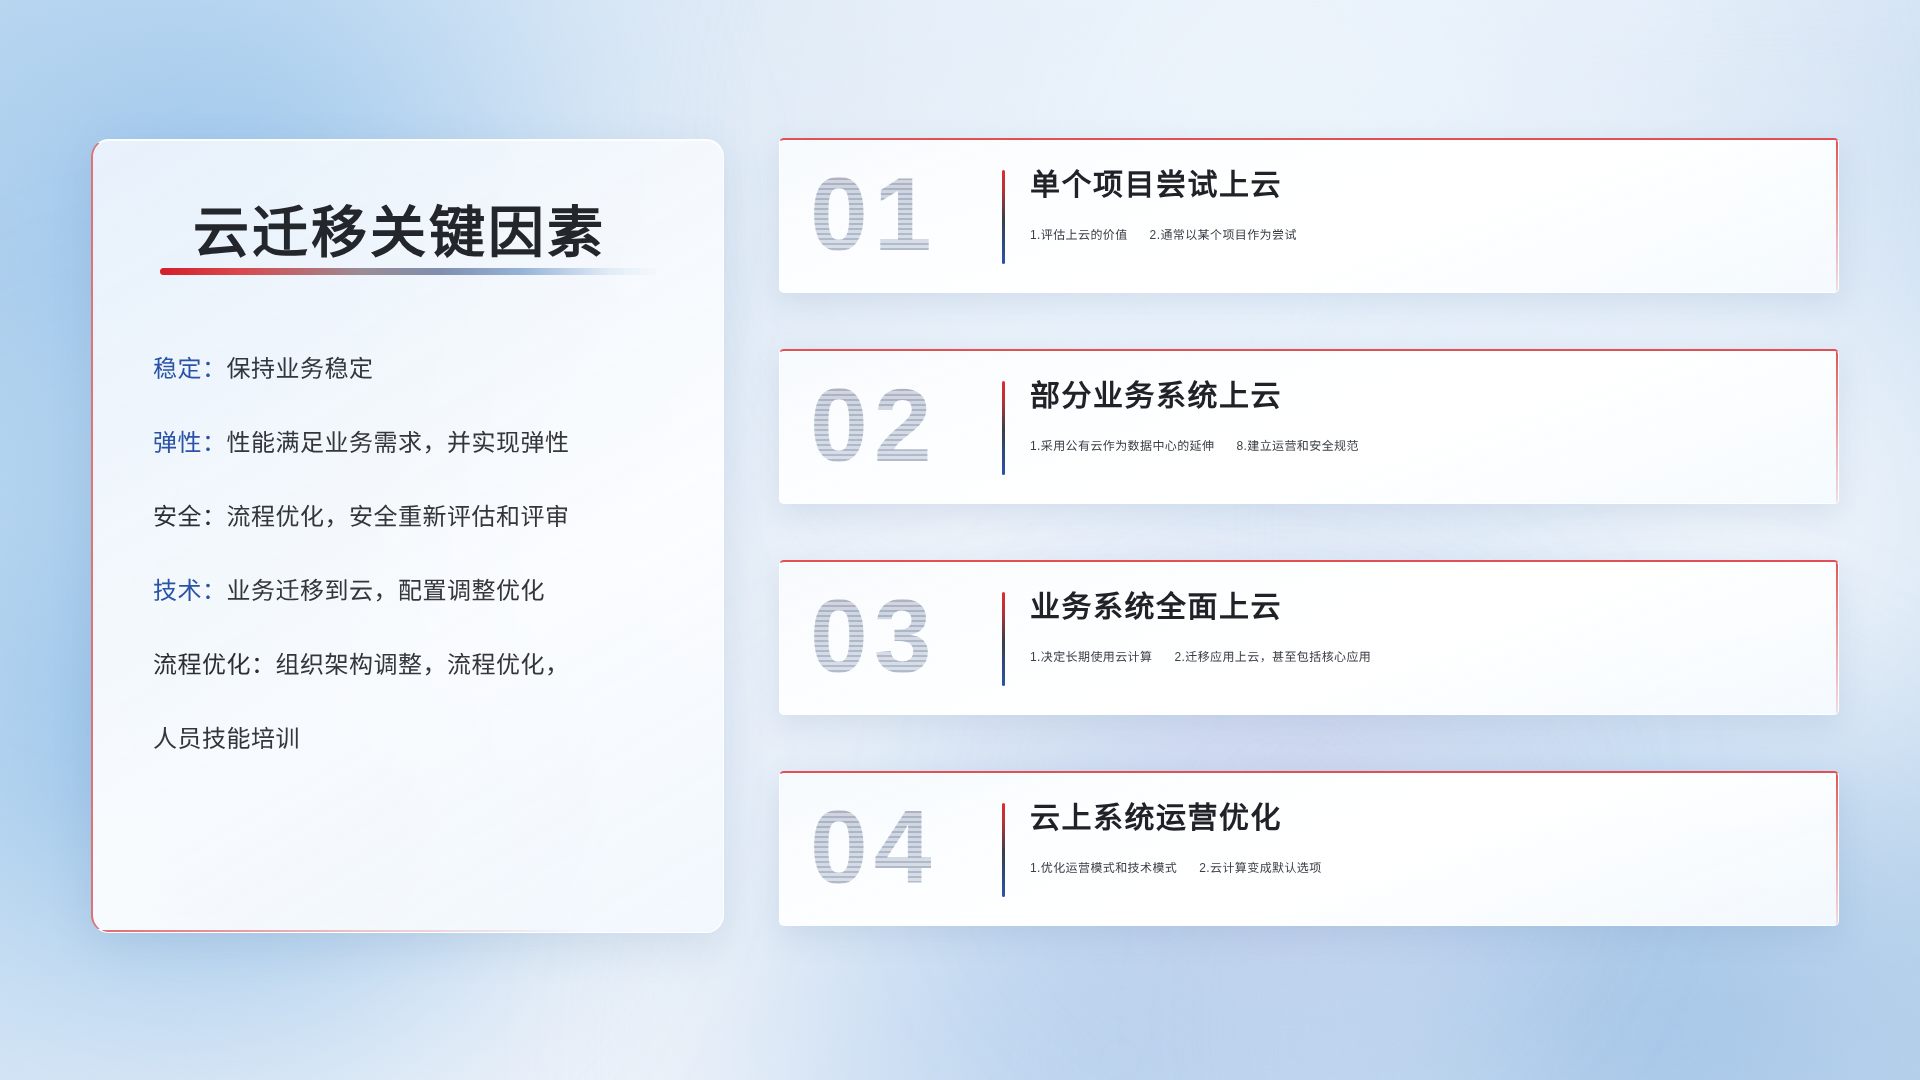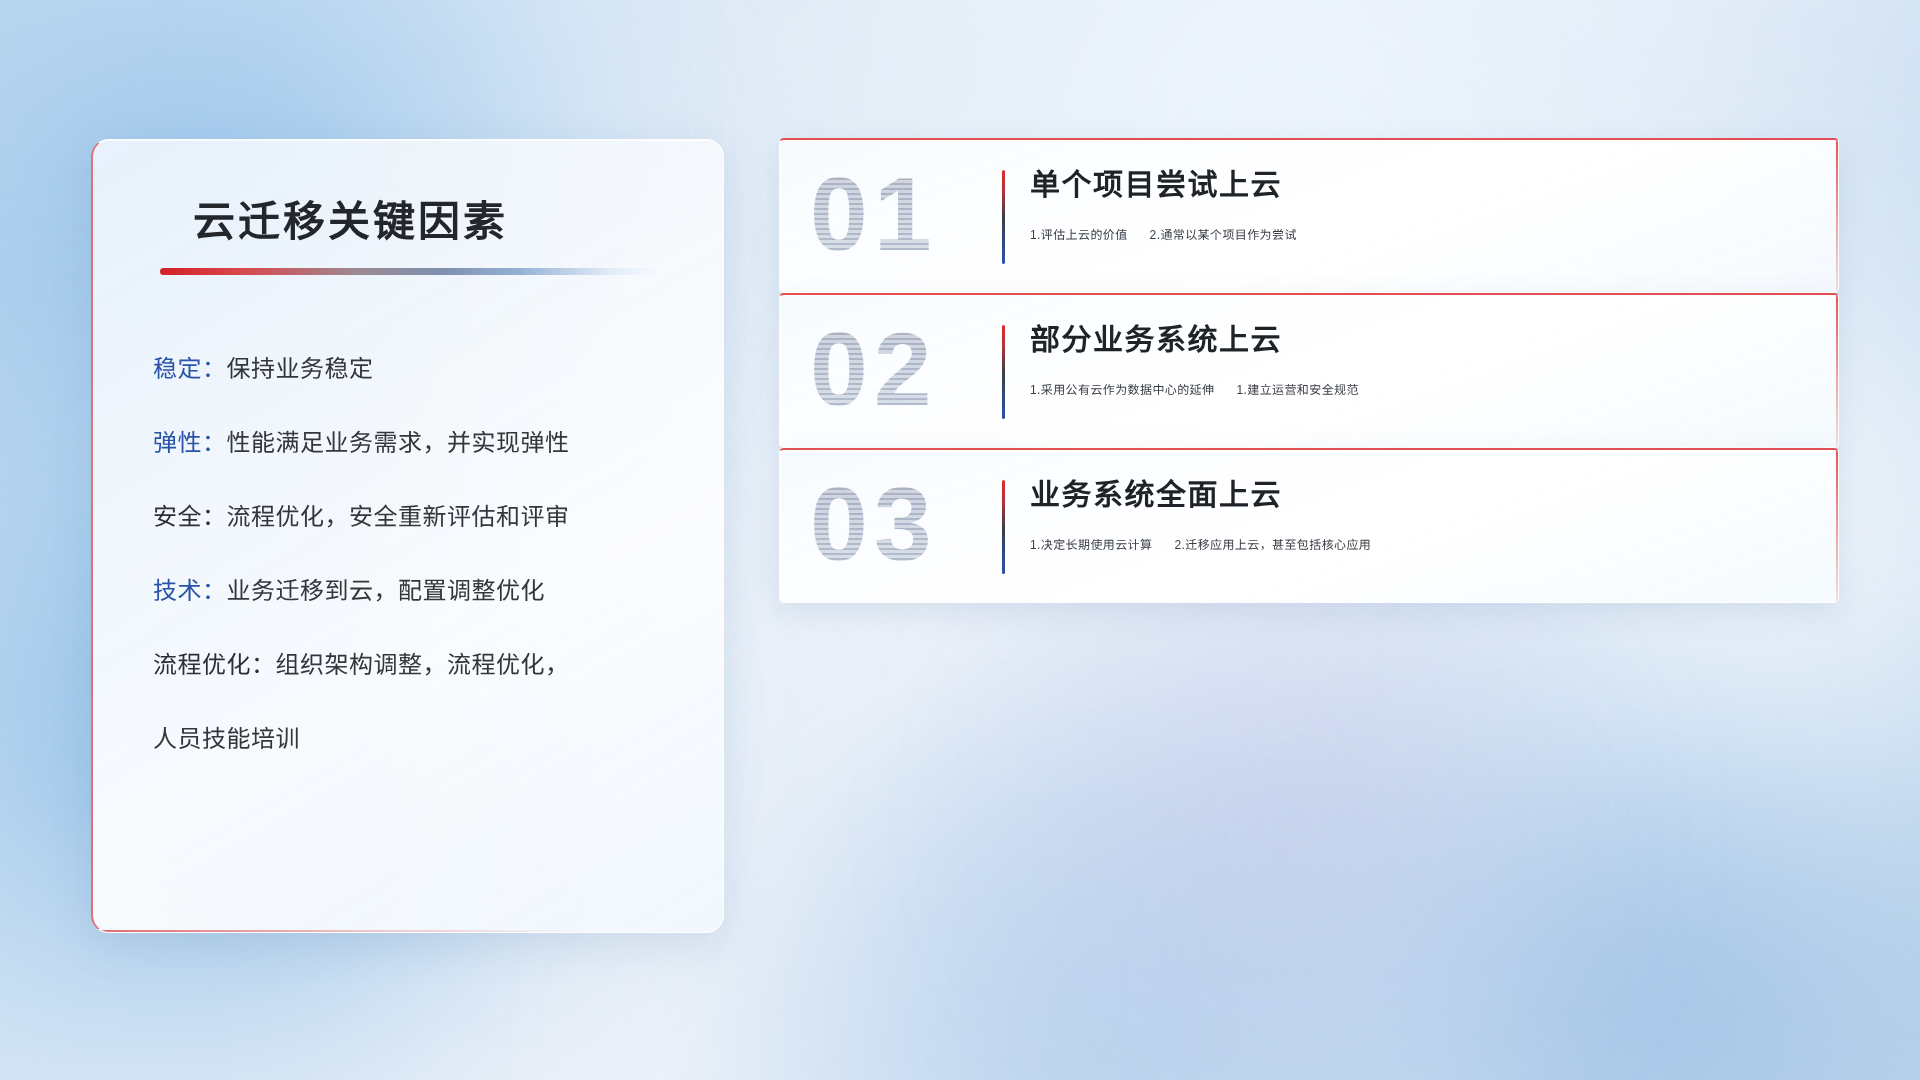--- a/index.html
+++ b/index.html
@@ -50,21 +50,21 @@
     box-shadow:0 12px 40px rgba(86,124,170,.16), inset 0 1px 0 rgba(255,255,255,.9);
     backdrop-filter:blur(3px);
     overflow:hidden;
   }
   #left-panel::after{
     content:""; position:absolute; left:0; right:0; bottom:0; height:2px;
     background:linear-gradient(90deg,rgba(214,58,62,.75) 0%,rgba(214,58,62,.28) 42%,rgba(214,58,62,0) 78%);
   }
   #panel-title{
     position:absolute; left:100px; top:47px;
-    font-size:42px; font-weight:700; letter-spacing:3px; color:#23262b;
+    font-size:56px; font-weight:700; letter-spacing:3px; color:#23262b;
     white-space:nowrap;
   }
   #title-rule{
     position:absolute; left:67px; top:128px; width:500px; height:7px;
     border-radius:4px;
     background:linear-gradient(90deg,#d31f28 0%,#d8484c 16%,#9b8b95 40%,#7f8fae 56%,#95b2d6 72%,rgba(190,212,236,.35) 90%,rgba(210,226,242,0) 100%);
   }
   #factor-list{
     position:absolute; left:60px; top:192px; right:30px;
   }
@@ -75,20 +75,21 @@
   .factor-key{ font-weight:400; }
   .factor-key.accent{ color:#2a53a8; }
   .factor-key.plain{ color:#2c2f34; }
   .factor-val{ color:#33363b; }
   .factor-row.cont{ padding-left:0; }
 
   
   #cards{ position:absolute; left:779px; top:138px; width:1060px; }
   .card{
     position:relative; width:1060px; height:155px;
+    margin-bottom:56px;
     border-radius:5px;
     background:linear-gradient(160deg,rgba(247,250,253,.96) 0%,rgba(253,254,255,.99) 30%,rgba(255,255,255,.99) 58%,rgba(245,250,254,.95) 100%);
     border:1px solid rgba(255,255,255,.9);
     border-top:2px solid rgba(221,56,60,.88);
     box-shadow:0 10px 30px rgba(86,124,170,.15), inset 0 1px 0 rgba(255,255,255,.95);
     overflow:hidden;
   }
   .card::after{
     content:""; position:absolute; right:0; top:0; width:2px; height:100%;
     background:linear-gradient(180deg,rgba(221,56,60,.85) 0%,rgba(221,56,60,.45) 55%,rgba(221,56,60,.15) 100%);
@@ -162,26 +163,34 @@
         <div class="card-body">
           <div class="card-title">单个项目尝试上云</div>
           <div class="card-sub"><span>1.评估上云的价值</span><span class="gap"></span><span>2.通常以某个项目作为尝试</span></div>
         </div>
       </article>
       <article class="card">
         <div class="card-num">02</div>
         <div class="card-bar"></div>
         <div class="card-body">
           <div class="card-title">部分业务系统上云</div>
-          <div class="card-sub"><span>1.采用公有云作为数据中心的延伸</span><span class="gap"></span><span>1.建立运营和安全规范</span></div>
+          <div class="card-sub"><span>1.采用公有云作为数据中心的延伸</span><span class="gap"></span><span>8.建立运营和安全规范</span></div>
         </div>
       </article>
       <article class="card">
         <div class="card-num">03</div>
         <div class="card-bar"></div>
         <div class="card-body">
           <div class="card-title">业务系统全面上云</div>
           <div class="card-sub"><span>1.决定长期使用云计算</span><span class="gap"></span><span>2.迁移应用上云，甚至包括核心应用</span></div>
         </div>
       </article>
+      <article class="card">
+        <div class="card-num">04</div>
+        <div class="card-bar"></div>
+        <div class="card-body">
+          <div class="card-title">云上系统运营优化</div>
+          <div class="card-sub"><span>1.优化运营模式和技术模式</span><span class="gap"></span><span>2.云计算变成默认选项</span></div>
+        </div>
+      </article>
     </section>
 
 </div>
 
 </body></html>

